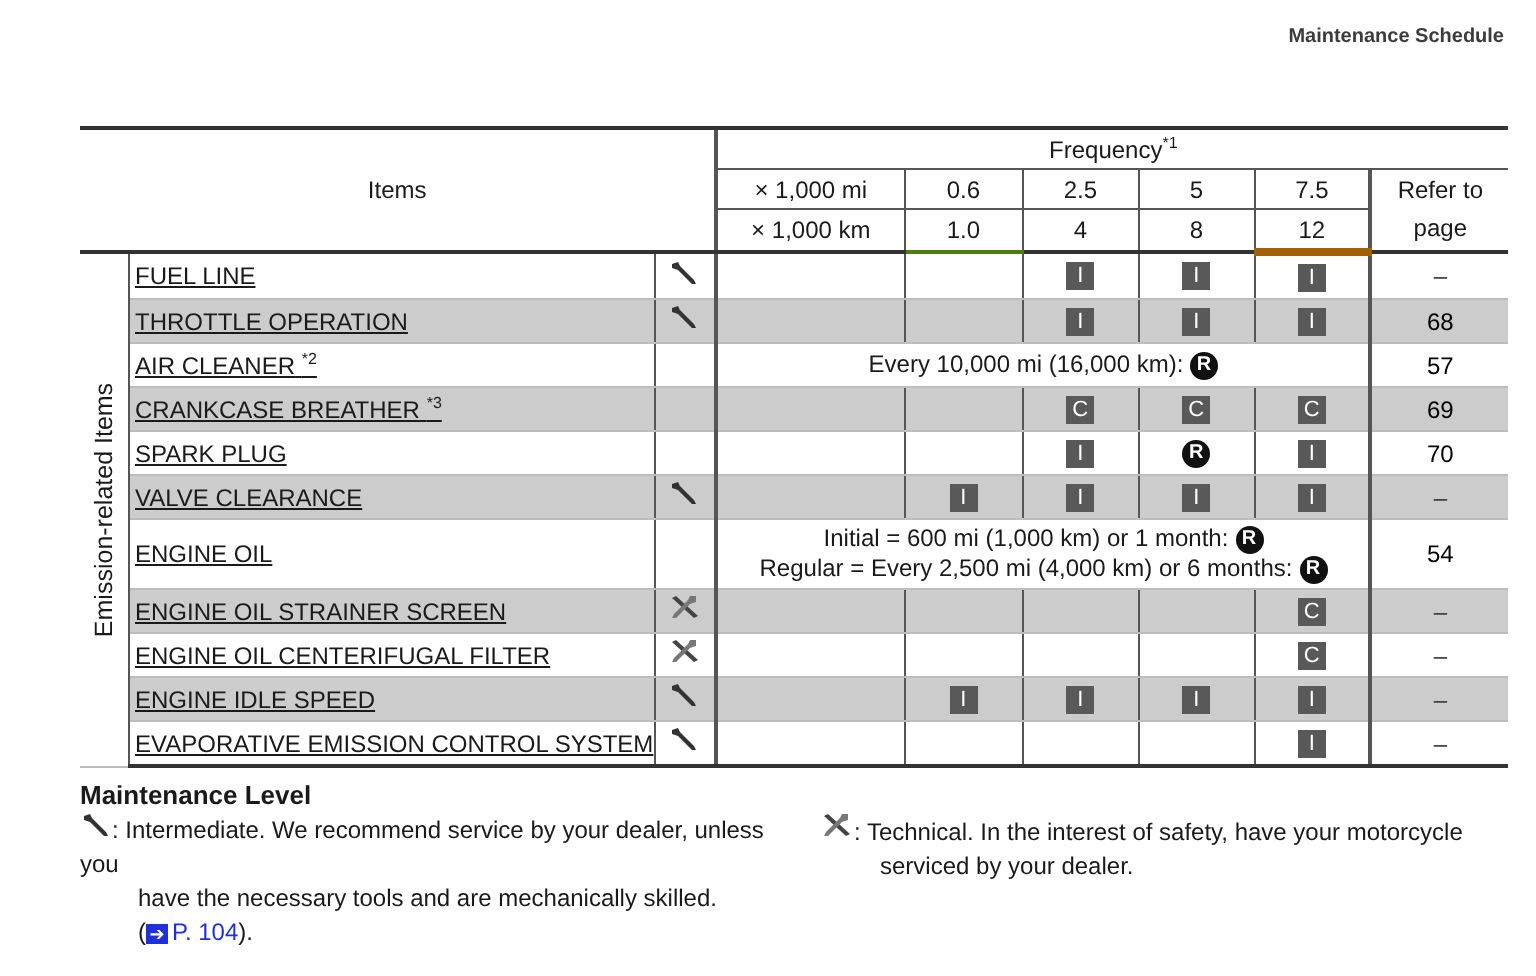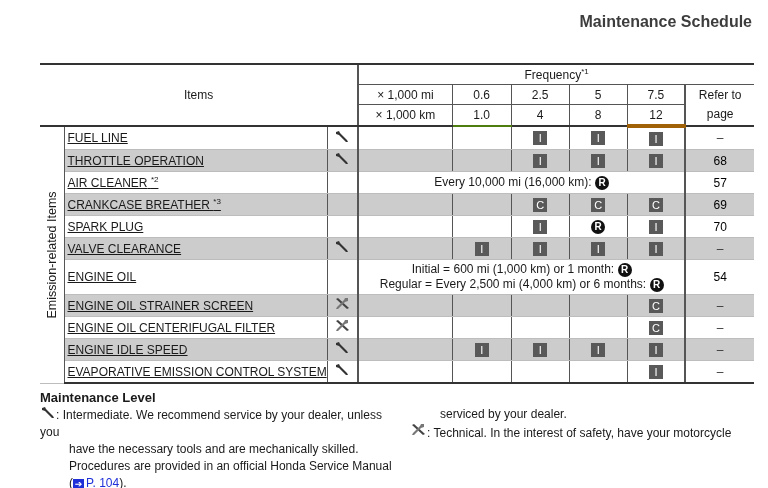--- a/index.html
+++ b/index.html
@@ -1,18 +1,18 @@
 <!DOCTYPE html>
 <html><head>
 <meta charset="utf-8">
 <style>
   html, body { margin:0; padding:0; background:#ffffff; }
   body { width:768px; height:488px; position:relative; overflow:hidden;
          font-family:"Liberation Sans", sans-serif; color:#1a1a1a; }
-  .page-title { position:absolute; right:16px; top:13px; font-size:16px; font-weight:bold; color:#3d3d3d; }
+  .page-title { position:absolute; right:16px; top:13px; font-size:10px; font-weight:bold; color:#3d3d3d; }
   table.sched { position:absolute; left:40px; top:63px; border-collapse:collapse; font-size:12px; }
   table.sched td, table.sched th { padding:0; font-weight:normal; }
   .hdr td { height:19px; text-align:center; border-bottom:1px solid #555; }
   .topline { border-top:2px solid #333; }
   .vl { border-left:1px solid #555; }
   .vl2 { border-left:2px solid #555; }
   .row td { height:21px; border-bottom:1px solid #bdbdbd; }
   .row.shade td.c { background:#cccccc; }
   .row td.name { padding-left:3px; font-size:12px; white-space:nowrap;text-decoration:underline; }
   .row td.icon { text-align:center; }
@@ -192,22 +192,21 @@
       </tr>
     </tbody>
 </table>
 
 <div class="ml-title">Maintenance Level</div>
 <div class="note-block" style="left:40px; top:406px; width:360px;">
   <div><span><svg width="16" height="13" viewBox="0 0 16 13">
           <path d="M2 2 L5 1 L6 3 L13 10 L14 12 L12 12 L5 5 L2 4 Z" fill="#333"></path>
         </svg></span><span>: Intermediate. We recommend service by your dealer, unless you</span></div>
   <div style="padding-left:29px">have the necessary tools and are mechanically skilled.</div>
-  <div style="padding-left:29px">Procedures are provided in an official Honda Service Manual</div>
   <div style="padding-left:29px"><span>(</span><span class="arrowbox">➔</span><span class="link" style="margin-left:2px">P. 104</span><span>).</span></div>
 </div>
 <div class="note-block" style="left:410px; top:406px; width:340px;">
-  <div style="padding-left:30px">serviced by your dealer.</div>
   <div><span><svg width="17" height="14" viewBox="0 0 17 14">
           <path d="M2 2 L13 12 L15 11 L4 1 Z" fill="#444"></path>
           <path d="M14 1 L11 1 L10 3 L3 10 L2 12 L4 12 L11 5 L14 4 Z" fill="#777"></path>
         </svg></span><span>: Technical. In the interest of safety, have your motorcycle</span></div>
+  <div style="padding-left:30px">serviced by your dealer.</div>
 </div>
 
 </body></html>

